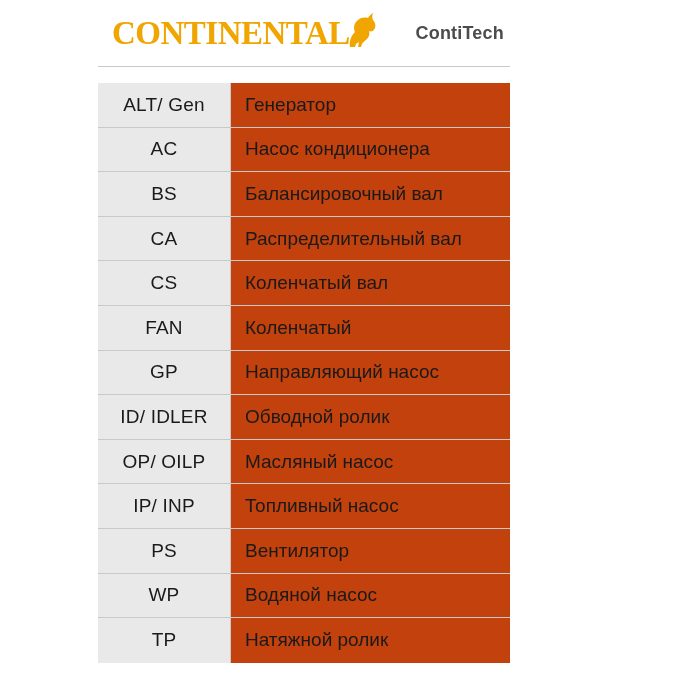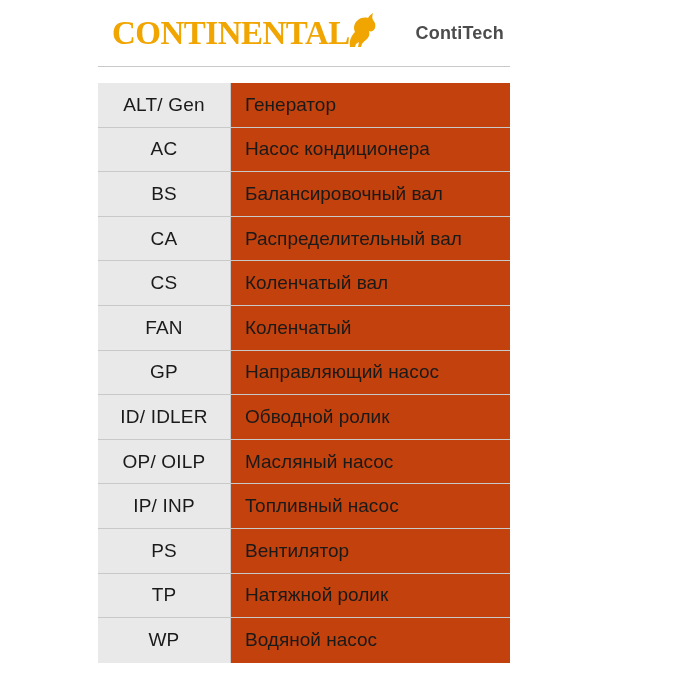--- a/index.html
+++ b/index.html
@@ -154,22 +154,22 @@
     </div>
     <div class="row">
       <div class="cell-code">IP/ INP</div>
       <div class="cell-desc">Топливный насос</div>
     </div>
     <div class="row">
       <div class="cell-code">PS</div>
       <div class="cell-desc">Вентилятор</div>
     </div>
     <div class="row">
+      <div class="cell-code">WP</div>
+      <div class="cell-desc">Водяной насос</div>
+    </div>
+    <div class="row">
       <div class="cell-code">TP</div>
       <div class="cell-desc">Натяжной ролик</div>
-    </div>
-    <div class="row">
-      <div class="cell-code">WP</div>
-      <div class="cell-desc">Водяной насос</div>
     </div>
   </div>
 
 </div>
 
 </body></html>

